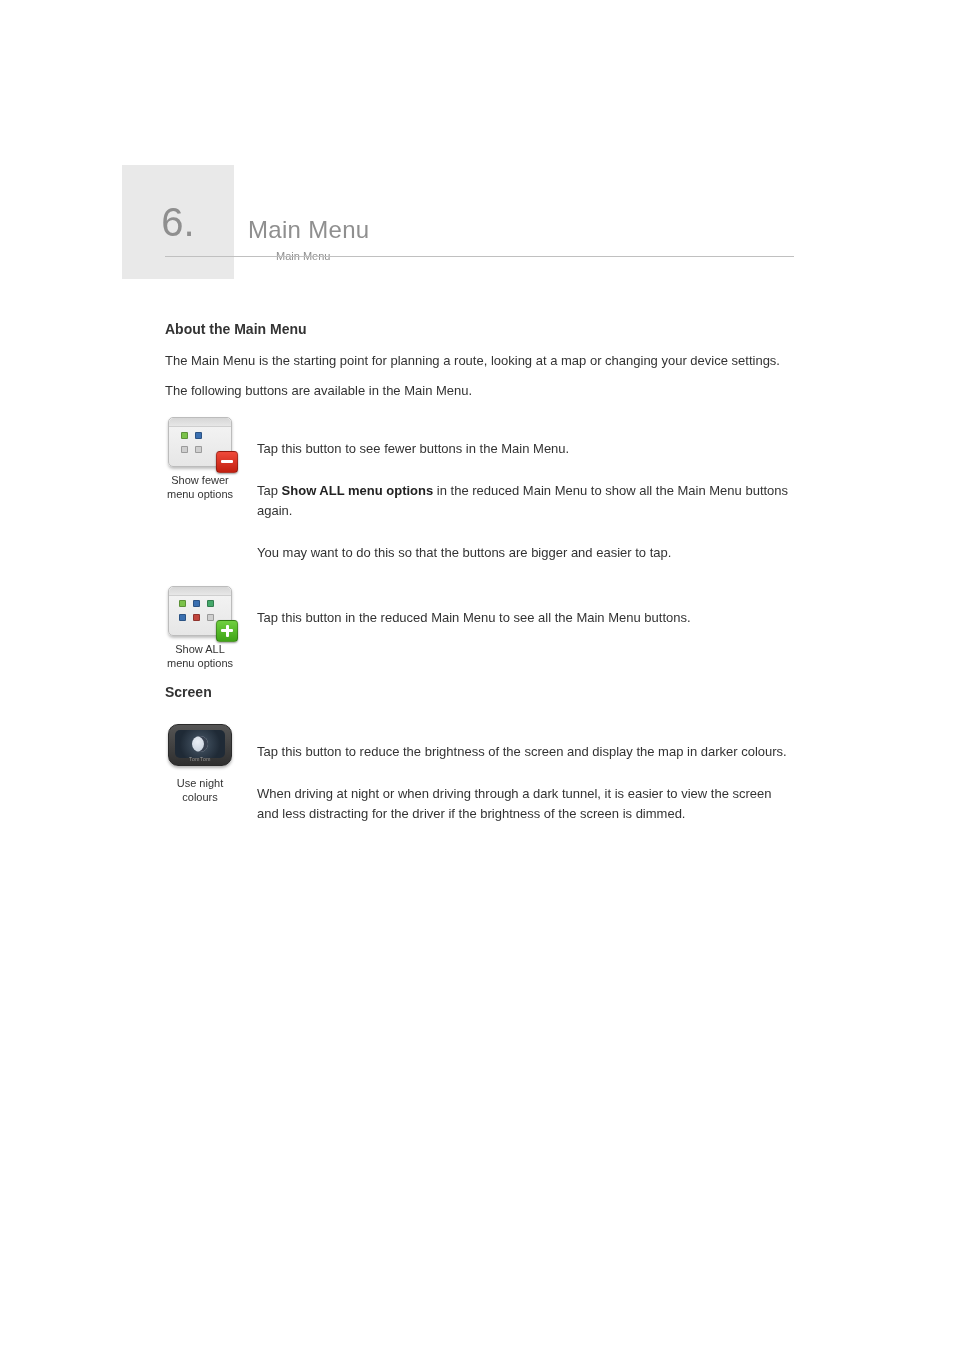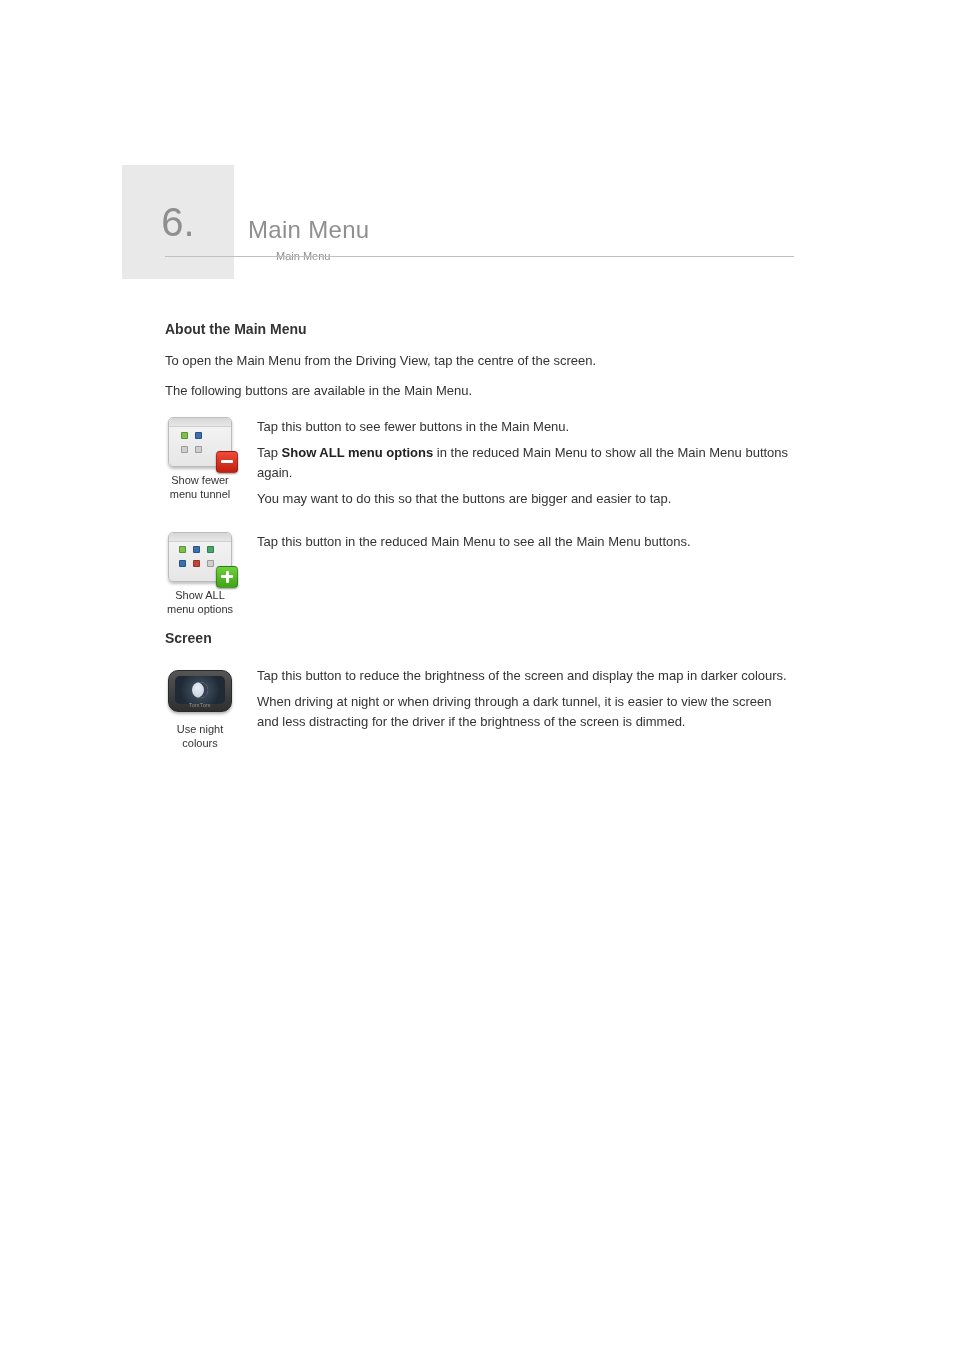--- a/index.html
+++ b/index.html
@@ -44,21 +44,21 @@
   }
   .body p { margin-bottom: 10px; }
   .body b { font-weight: bold; color: #222; }
   .sect { font-weight: bold; font-size: 14px; margin-top: 6px; margin-bottom: 6px; }
 
   .item { display: flex; gap: 22px; margin-top: 16px; }
   .item .iconcol { width: 70px; flex: 0 0 70px; display: flex; flex-direction: column; align-items: center; }
   .item .iconcol .icon { width: 64px; height: 50px; position: relative; }
   .item .iconcol .cap { font-size: 11px; text-align: center; margin-top: 6px; line-height: 1.3; }
   .item .txt { flex: 1; }
-  .item .txt p { margin-bottom: 6px; }
+  .item .txt p { margin-bottom: 6px; margin-top: 22px; }
 
   
   .winbase {
     position: absolute; inset: 0;
     background: linear-gradient(#f5f5f5,#e6e6e6);
     border: 1px solid #bcbcbc; border-radius: 5px;
     box-shadow: 0 2px 3px rgba(0,0,0,.25);
   }
   .winbase::before {
     content:""; position:absolute; left:0; right:0; top:0; height:8px;
@@ -126,38 +126,38 @@
   <div class="chapnum-box">
     <div class="chapnum">6.</div>
   </div>
   <div class="chaptitle">Main Menu</div>
   <div class="chapsub">Main Menu</div>
   <div class="hr"></div>
 
   <div class="body">
 
     <p class="sect">About the Main Menu</p>
-    <p>To open the Main Menu from the Driving View, tap the centre of the screen.</p>
+    <p>The Main Menu is the starting point for planning a route, looking at a map or changing your device settings.</p>
 
     <p>The following buttons are available in the Main Menu.</p>
 
     <div class="item">
       <div class="iconcol">
         <div class="icon">
           <div class="winbase">
             <div class="sq" style="left:12px; top:14px; background:#7bc24a;"></div>
             <div class="sq" style="left:26px; top:14px; background:#3a6fb0;"></div>
             <div class="sq" style="left:12px; top:28px; background:#cfcfcf;"></div>
             <div class="sq" style="left:26px; top:28px; background:#cfcfcf;"></div>
           </div>
           <div class="badge red">
               <div class="minus"></div>
             </div>
         </div>
-        <div class="cap">Show fewer menu tunnel</div>
+        <div class="cap">Show fewer menu options</div>
       </div>
       <div class="txt">
         <p>Tap this button to see fewer buttons in the Main Menu.</p>
         <p><span>Tap </span><b>Show ALL menu options</b><span> in the reduced Main Menu to show all the Main Menu buttons again.</span></p>
         <p>You may want to do this so that the buttons are bigger and easier to tap.</p>
       </div>
     </div>
 
     <div class="item">
       <div class="iconcol">

